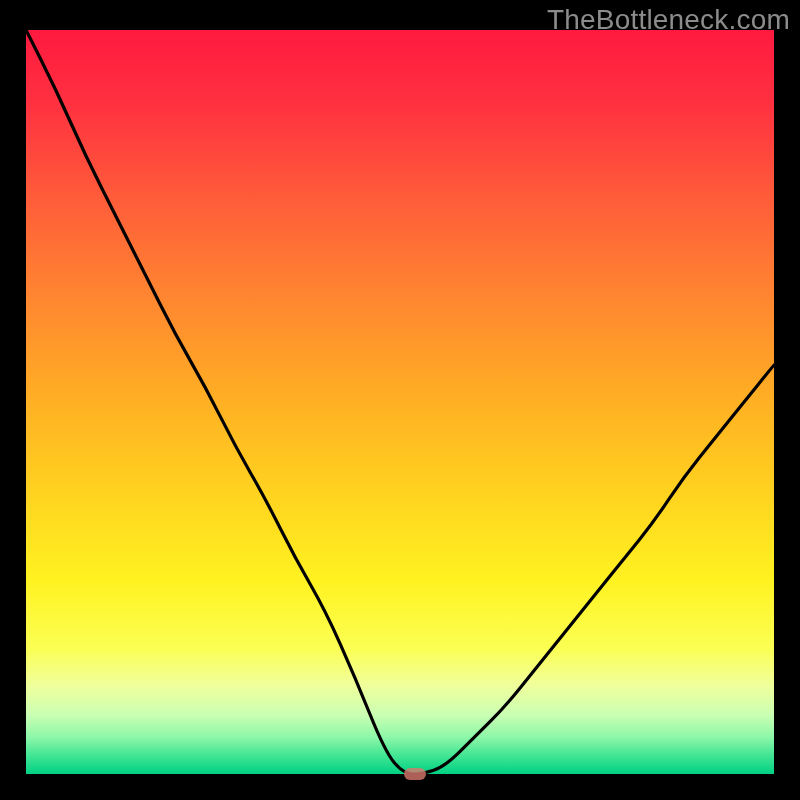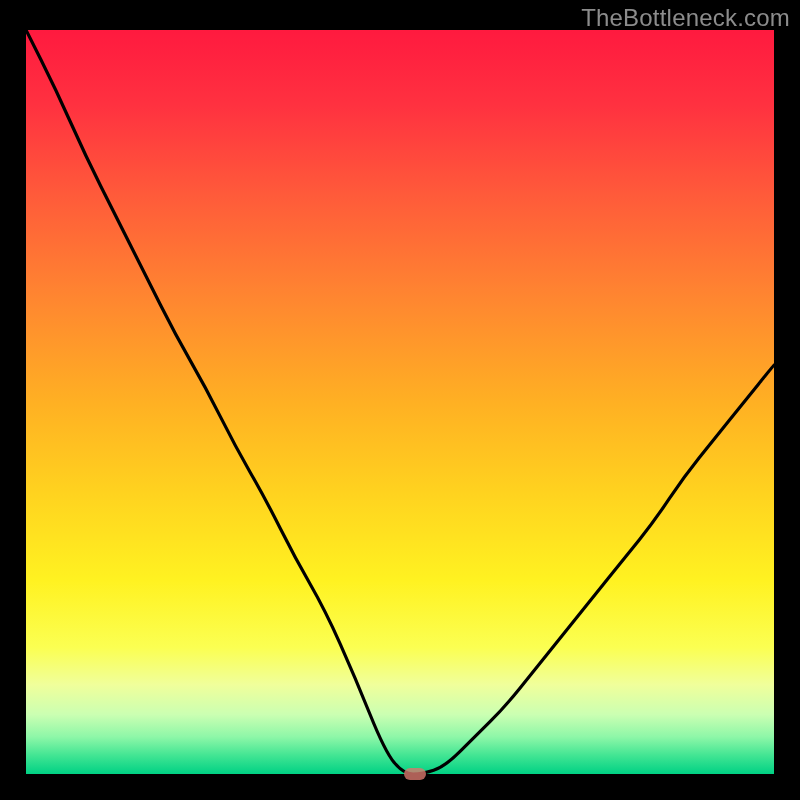--- a/index.html
+++ b/index.html
@@ -15,21 +15,21 @@
     width: 800px;
     height: 800px;
     background: #000;
   }
   .watermark {
     position: absolute;
     top: 4px;
     right: 10px;
     color: #8c8c8c;
     font-family: Arial, "Helvetica Neue", Helvetica, sans-serif;
-    font-size: 24px;
+    font-size: 28px;
     font-weight: 500;
     letter-spacing: 0.2px;
     z-index: 5;
   }
   .plot {
     position: absolute;
     left: 26px;
     top: 30px;
     width: 748px;
     height: 744px;

